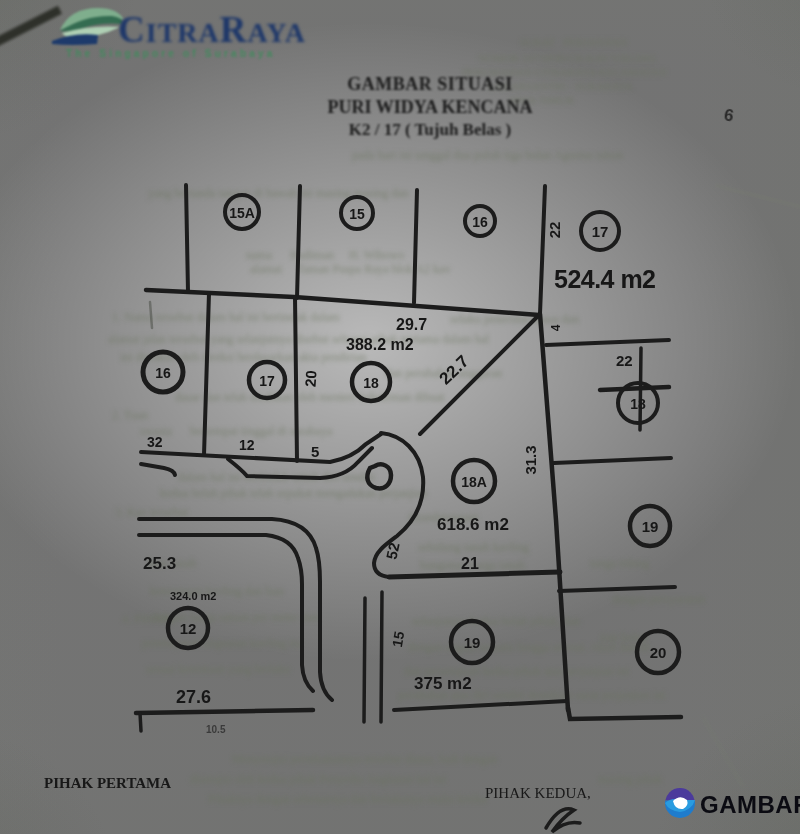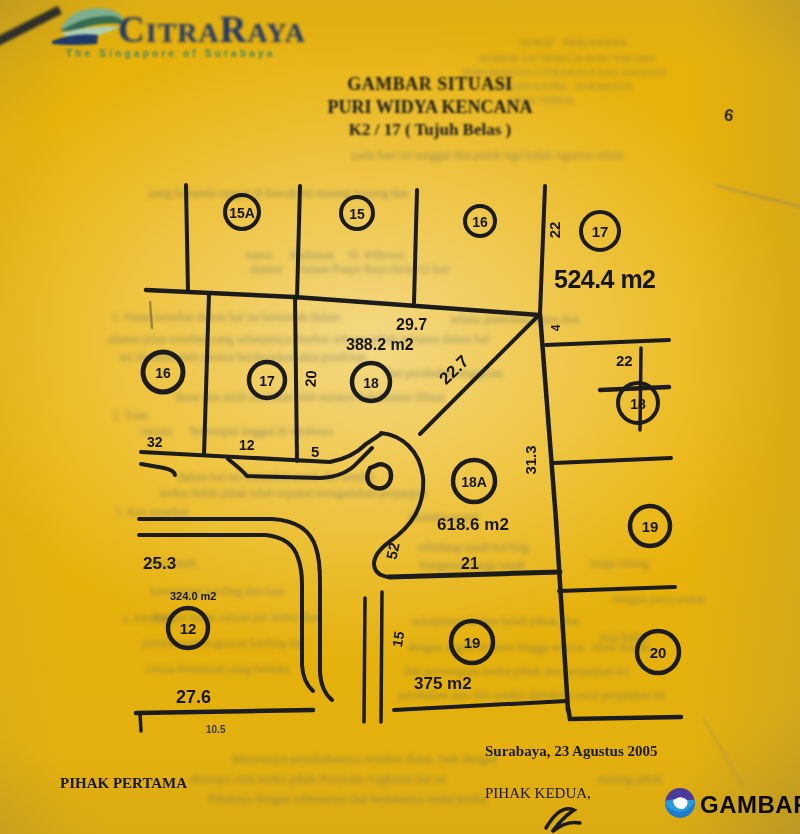--- a/index.html
+++ b/index.html
@@ -1,17 +1,17 @@
 <!DOCTYPE html>
 <html><head>
 <meta charset="utf-8">
 <style>
   html,body{margin:0;padding:0;}
   .page{position:relative;width:800px;height:834px;overflow:hidden;
-    background:#eab308;
+    background:#737373;
     font-family:"Liberation Sans",sans-serif;}
   .shade{position:absolute;left:0;top:0;width:800px;height:834px;pointer-events:none;}
   .ghost{position:absolute;font-family:"Liberation Serif",serif;color:rgba(105,115,92,0.62);
     filter:blur(2px);white-space:nowrap;}
 </style>
 </head>
 <body>
 <div class="page">
 
 <div class="shade" style="background:
@@ -261,24 +261,22 @@
 
   <text x="143" y="569" font-size="17">25.3</text>
 
   <text x="170" y="600" font-size="11">324.0 m2</text>
 
   <text x="176" y="703" font-size="18">27.6</text>
 
   <text x="206" y="733" font-size="10" fill="#3a3a3a">10.5</text>
 </svg>
 
-<div style="position:absolute;left:485px;top:743px;font-family:'Liberation Serif',serif;font-weight:bold;
-  font-size:15px;color:#1a1a1a;filter:blur(0.5px);">Surabaya, 23 Agustus 2005</div>
-
-<div style="position:absolute;left:60px;top:775px;font-family:'Liberation Serif',serif;font-weight:bold;
+
+<div style="position:absolute;left:44px;top:775px;font-family:'Liberation Serif',serif;font-weight:bold;
   font-size:15px;color:#181818;filter:blur(0.5px);">PIHAK PERTAMA</div>
 
 <div style="position:absolute;left:485px;top:785px;font-family:'Liberation Serif',serif;font-weight:normal;
   font-size:15px;color:#181818;filter:blur(0.5px);">PIHAK KEDUA,</div>
 
 <div style="position:absolute;left:664px;top:787px;width:136px;height:34px;">
 
   <svg width="32" height="32" style="position:absolute;left:0;top:0;">
     <clipPath id="octop">
           <rect x="0" y="0" width="32" height="13.5"></rect>

